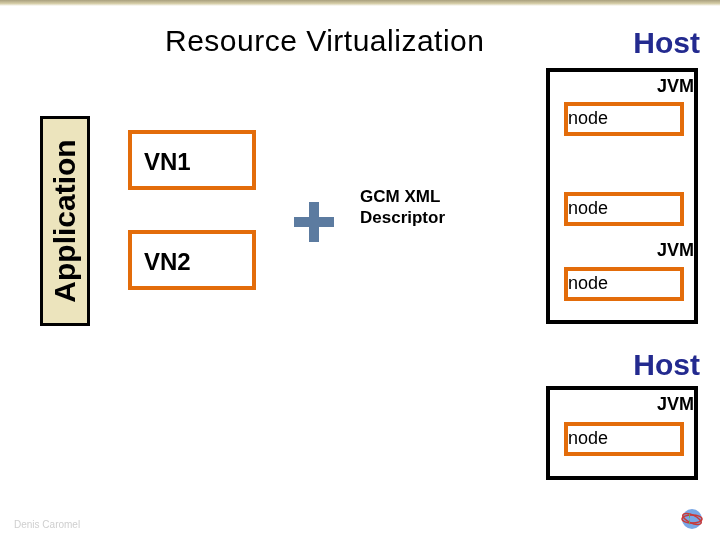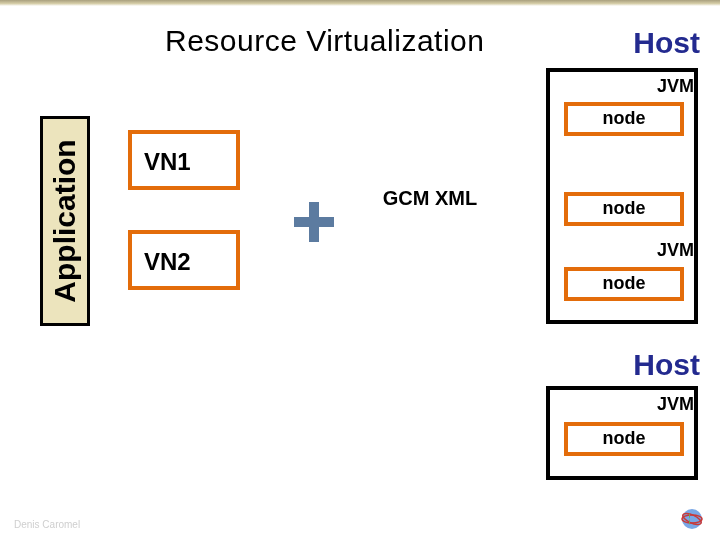--- a/index.html
+++ b/index.html
@@ -9,39 +9,39 @@
   .title{position:absolute;left:165px;top:24px;font-size:30px;letter-spacing:.5px}
   .host1{position:absolute;right:20px;top:26px;font-size:30px;font-weight:bold;color:#232a8f}
   .host2{position:absolute;right:20px;top:348px;font-size:30px;font-weight:bold;color:#232a8f}
   .footer{position:absolute;left:14px;bottom:10px;font-size:10px;color:#cfcfcf}
   
   .appbar{position:absolute;left:40px;top:116px;width:50px;height:210px;
     background:#ece4bd;border:3px solid #000;box-sizing:border-box}
   .appbar span{position:absolute;left:50%;top:50%;transform:translate(-50%,-50%) rotate(-90deg);
     font-size:30px;font-weight:bold;white-space:nowrap}
   
-  .vn{position:absolute;left:128px;width:112px;height:60px;border:4px solid #e36c0a;background:#fff;box-sizing:border-box}
+  .vn{position:absolute;left:128px;width:128px;height:60px;border:4px solid #e36c0a;background:#fff;box-sizing:border-box}
   .vn1{top:130px}
   .vn2{top:230px}
   .vn .lbl{position:absolute;left:12px;top:14px;font-size:24px;font-weight:bold}
   
   .plus{position:absolute;left:292px;top:200px;width:44px;height:44px}
   .plus svg{width:44px;height:44px;display:block}
   
-  .gcm{position:absolute;left:360px;top:186px;width:140px;font-size:20px;font-weight:bold;text-align:center;line-height:1.25}
+  .gcm{position:absolute;left:360px;top:186px;width:140px;font-size:17px;font-weight:bold;text-align:left;line-height:1.25}
   
   .hostbox{position:absolute;border:4px solid #000;box-sizing:border-box;background:#fff}
   .hostbox1{right:22px;top:68px;width:152px;height:256px}
   .hostbox2{right:22px;top:386px;width:152px;height:94px}
   .hlabel{position:absolute;width:100%;text-align:right;font-size:18px;font-weight:bold}
   .jvm1a{top:4px}
   .jvm1b{top:168px}
   .jvm2a{top:4px}
   .nodebox{position:absolute;border:4px solid #e36c0a;box-sizing:border-box;background:#fff}
-  .nodebox .nlbl{position:absolute;width:100%;text-align:center;font-size:18px;font-weight:bold;top:2px}
+  .nodebox .nlbl{position:absolute;width:100%;text-align:left;font-size:18px;font-weight:normal;top:2px}
   
   .node1{left:14px;top:30px;width:120px;height:34px}
   .node2{left:14px;top:120px;width:120px;height:34px}
   .node3{left:14px;top:195px;width:120px;height:34px}
   
   .node4{left:14px;top:32px;width:120px;height:34px}
   
   .globe{position:absolute;right:12px;bottom:10px;width:32px;height:22px}
   .globe svg{width:32px;height:22px;display:block}
 </style>
@@ -67,20 +67,21 @@
 
 <div class="plus">
   <svg viewBox="0 0 44 44">
     <rect x="17" y="2" width="10" height="40" fill="#5c7ba0"></rect>
     <rect x="2" y="17" width="40" height="10" fill="#5c7ba0"></rect>
   </svg>
 </div>
 
 <div class="gcm">
   <div>GCM XML</div>
+  <div>Descriptor</div>
 </div>
 
 <div class="hostbox hostbox1">
   <div class="hlabel jvm1a">JVM</div>
   <div class="nodebox node1">
     <div class="nlbl">node</div>
   </div>
   <div class="nodebox node2">
     <div class="nlbl">node</div>
   </div>

